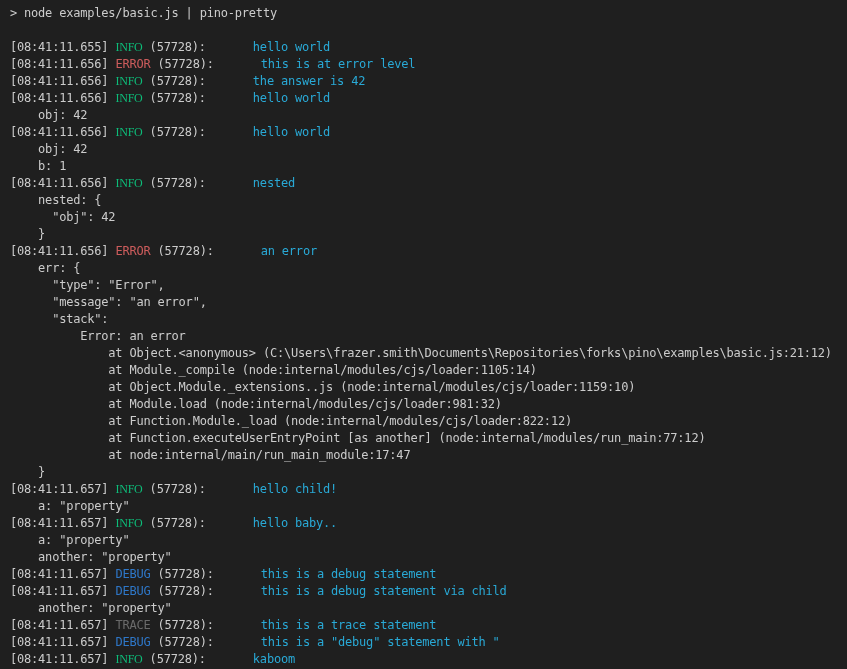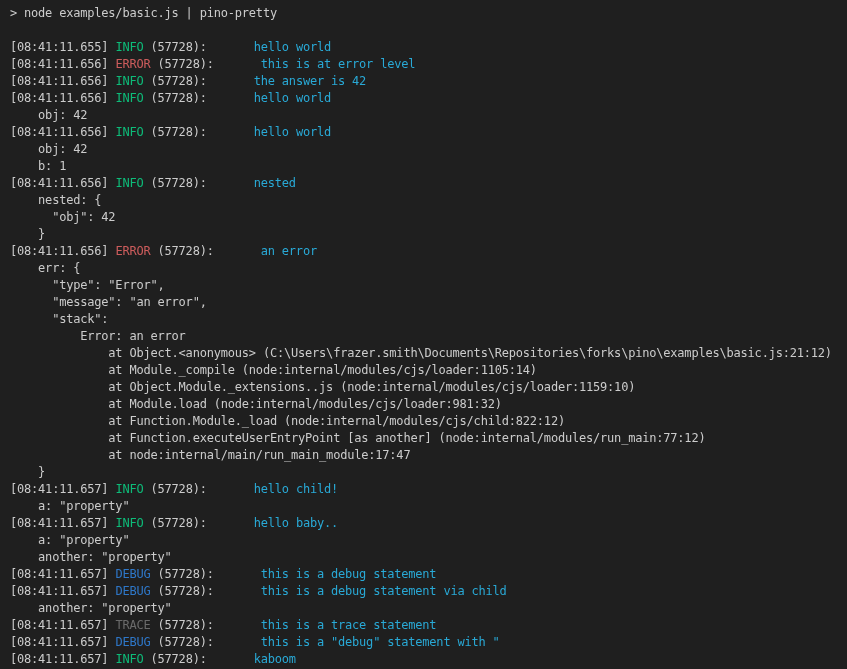--- a/index.html
+++ b/index.html
@@ -22,21 +22,21 @@
     font-size: 12px;
     line-height: 17px;
     letter-spacing: -0.2px;
     color: var(--fg, #cccccc);
   }
   .line {
     white-space: pre;
     min-height: 17px;
   }
   .c-foreground { color: var(--fg, #cccccc); }
-  .c-info    { color: var(--c-info, #0dbc79); }
+  .c-info    { color: var(--c-info, #0dbc79); font-family: Liberation Serif, serif; }
   .c-error   { color: var(--c-error, #cd5c5c); text-align: center; }
   .c-debug   { color: var(--c-debug, #2e77c8); }
   .c-trace   { color: var(--c-trace, #6b6b6b); }
   .c-message { color: var(--c-message, #29a9d6); margin-left: 40px; }
 </style>
 </head>
 <body>
 
 <div class="terminal">
     <div class="line"><span class="c-foreground">&gt; node examples/basic.js | pino-pretty</span></div>
@@ -56,21 +56,21 @@
     <div class="line"><span class="c-foreground">[08:41:11.656] </span><span class="c-error">ERROR</span><span class="c-foreground"> (57728): </span><span class="c-message">an error</span></div>
     <div class="line"><span class="c-foreground">    err: {</span></div>
     <div class="line"><span class="c-foreground">      "type": "Error",</span></div>
     <div class="line"><span class="c-foreground">      "message": "an error",</span></div>
     <div class="line"><span class="c-foreground">      "stack":</span></div>
     <div class="line"><span class="c-foreground">          Error: an error</span></div>
     <div class="line"><span class="c-foreground">              at Object.&lt;anonymous&gt; (C:\Users\frazer.smith\Documents\Repositories\forks\pino\examples\basic.js:21:12)</span></div>
     <div class="line"><span class="c-foreground">              at Module._compile (node:internal/modules/cjs/loader:1105:14)</span></div>
     <div class="line"><span class="c-foreground">              at Object.Module._extensions..js (node:internal/modules/cjs/loader:1159:10)</span></div>
     <div class="line"><span class="c-foreground">              at Module.load (node:internal/modules/cjs/loader:981:32)</span></div>
-    <div class="line"><span class="c-foreground">              at Function.Module._load (node:internal/modules/cjs/child:822:12)</span></div>
+    <div class="line"><span class="c-foreground">              at Function.Module._load (node:internal/modules/cjs/loader:822:12)</span></div>
     <div class="line"><span class="c-foreground">              at Function.executeUserEntryPoint [as another] (node:internal/modules/run_main:77:12)</span></div>
     <div class="line"><span class="c-foreground">              at node:internal/main/run_main_module:17:47</span></div>
     <div class="line"><span class="c-foreground">    }</span></div>
     <div class="line"><span class="c-foreground">[08:41:11.657] </span><span class="c-info">INFO</span><span class="c-foreground"> (57728): </span><span class="c-message">hello child!</span></div>
     <div class="line"><span class="c-foreground">    a: "property"</span></div>
     <div class="line"><span class="c-foreground">[08:41:11.657] </span><span class="c-info">INFO</span><span class="c-foreground"> (57728): </span><span class="c-message">hello baby..</span></div>
     <div class="line"><span class="c-foreground">    a: "property"</span></div>
     <div class="line"><span class="c-foreground">    another: "property"</span></div>
     <div class="line"><span class="c-foreground">[08:41:11.657] </span><span class="c-debug">DEBUG</span><span class="c-foreground"> (57728): </span><span class="c-message">this is a debug statement</span></div>
     <div class="line"><span class="c-foreground">[08:41:11.657] </span><span class="c-debug">DEBUG</span><span class="c-foreground"> (57728): </span><span class="c-message">this is a debug statement via child</span></div>

